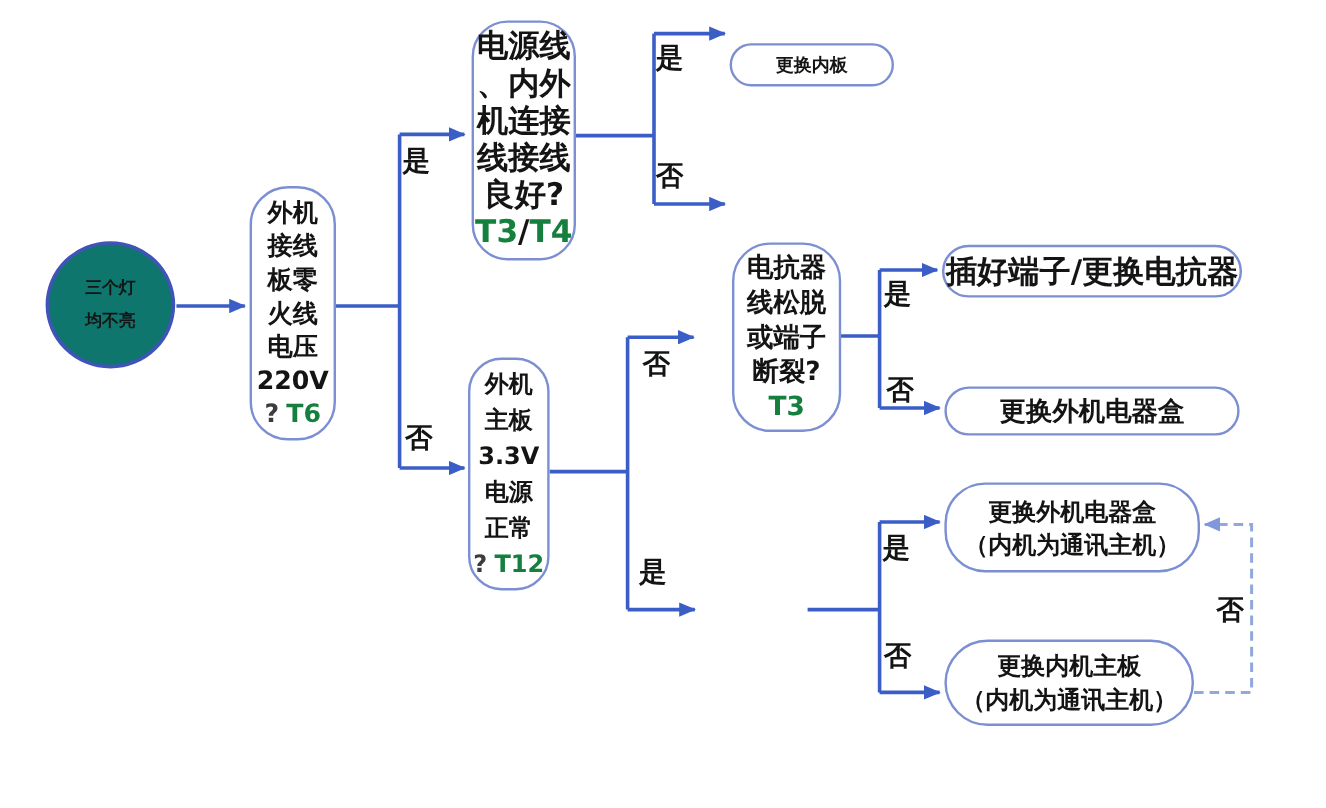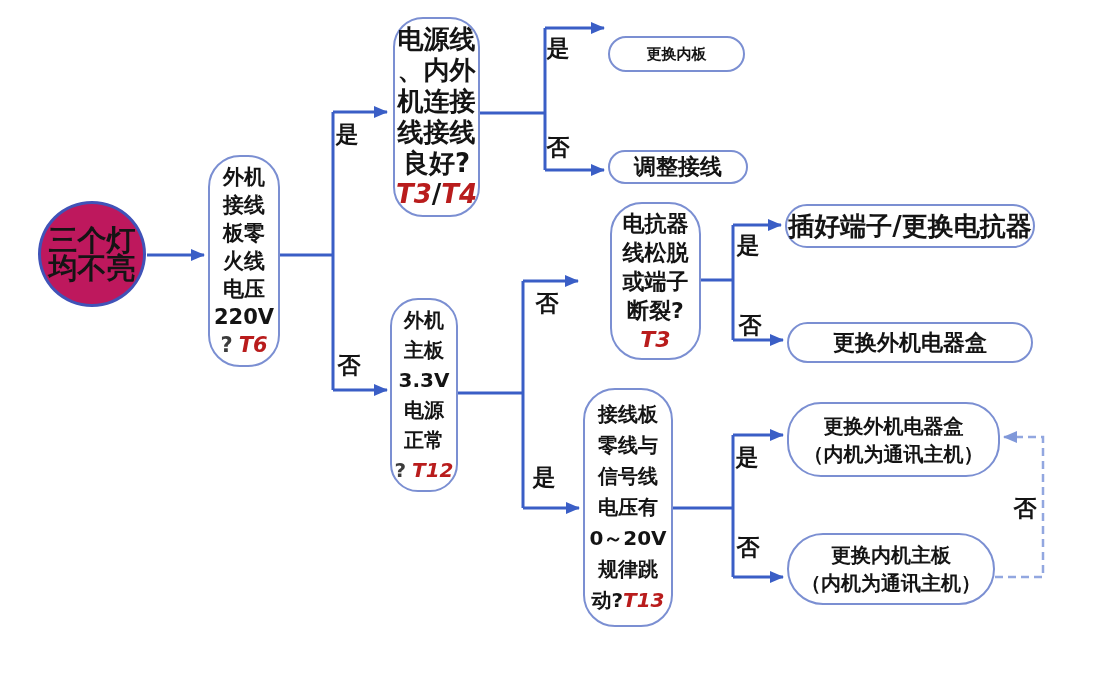--- a/index.html
+++ b/index.html
@@ -9,24 +9,24 @@
   }
   .wires{position:absolute;left:0;top:0;}
   .w{stroke:#3a5ec6;stroke-width:3;fill:none;}
   .wd{stroke:#92a7e0;stroke-width:2.5;fill:none;stroke-dasharray:8 5;}
   .node{
     position:absolute;box-sizing:border-box;border:2px solid #7b8fd2;background:#fff;
     display:flex;flex-direction:column;align-items:center;justify-content:center;
     text-align:center;color:#141414;font-weight:700;
   }
   .circle{
-    background:#be185d;border:3px solid #4053b8;border-radius:50%;
-    font-size:29px;line-height:28px;align-items:center;
+    background:#0f766e;border:3px solid #4053b8;border-radius:50%;
+    font-size:14px;line-height:28px;align-items:center;
   }
-  .code{color:#b91c1c;font-style:italic;}
+  .code{color:#15803d;}
   .qmark{color:#3c3c3c;}
   .gap{margin-left:6px;}
   .elabel{
     position:absolute;transform:translate(-50%,-50%);
     font-weight:700;font-size:23px;color:#141414;white-space:nowrap;
   }
   .q1{left:208px;top:155px;width:72px;height:212px;border-radius:32px;font-size:21px;line-height:28px;}
   .q2{left:393px;top:17px;width:87px;height:200px;border-radius:30px;font-size:26px;line-height:31px;}
   .q3{left:390px;top:298px;width:68px;height:194px;border-radius:28px;font-size:20px;line-height:30px;}
   .q4{left:582px;top:202px;width:91px;height:158px;border-radius:32px;font-size:22px;line-height:29px;margin-left:28px;}
@@ -118,37 +118,23 @@
   </div>
 
   <div class="node q4">
     <div class="ln">电抗器</div>
     <div class="ln">线松脱</div>
     <div class="ln">或端子</div>
     <div class="ln">断裂?</div>
     <div class="ln code">T3</div>
   </div>
 
-  <div class="node q5">
-    <div class="ln">接线板</div>
-    <div class="ln">零线与</div>
-    <div class="ln">信号线</div>
-    <div class="ln">电压有</div>
-    <div class="ln">0～20V</div>
-    <div class="ln">规律跳</div>
-    <div class="ln">
-      <span>动?</span><span class="code">T13</span>
-    </div>
-  </div>
 
   <div class="node r1">
     <div class="ln">更换内板</div>
-  </div>
-  <div class="node r2">
-    <div class="ln">调整接线</div>
   </div>
   <div class="node r3">
     <div class="ln">插好端子/更换电抗器</div>
   </div>
   <div class="node r4">
     <div class="ln">更换外机电器盒</div>
   </div>
   <div class="node r5">
     <div class="ln">更换外机电器盒</div>
     <div class="ln">（内机为通讯主机）</div>

